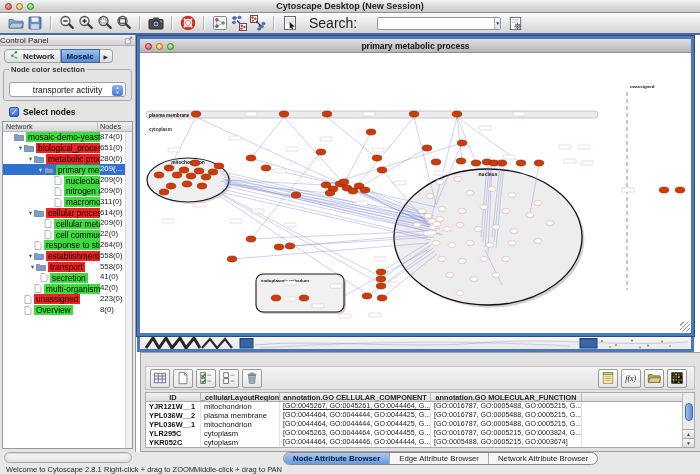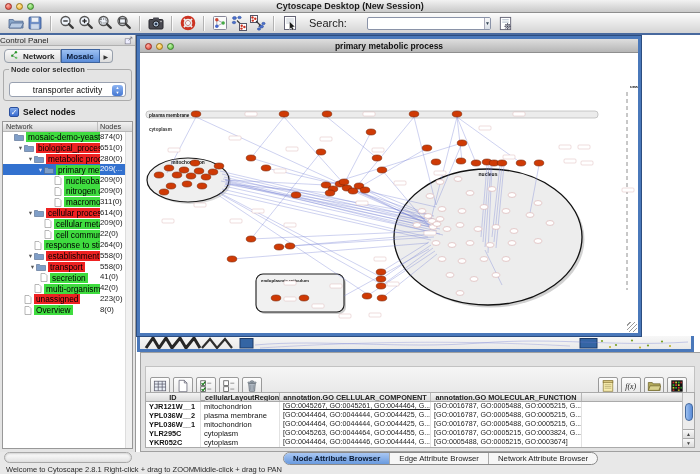--- a/index.html
+++ b/index.html
@@ -14,21 +14,21 @@
   .light.r{background:radial-gradient(circle at 35% 30%,#ffb3a8,#e0392c);border:1px solid #9c2a20;}
   .light.y{background:radial-gradient(circle at 35% 30%,#ffe9a8,#efb32f);border:1px solid #9a7512;}
   .light.g{background:radial-gradient(circle at 35% 30%,#c8f5b0,#52bf3c);border:1px solid #3a7d24;}
   .title-text{text-align:center;font-size:9px;font-weight:bold;color:#1a1a1a;line-height:13px;}
 
   
   .toolbar{position:absolute;top:13px;left:0;right:0;height:22px;background:linear-gradient(#fcfcfc,#d4d4d4);border-bottom:2px solid #48699e;display:flex;align-items:center;padding-left:6px;}
   .tbtn{width:19px;height:19px;display:flex;align-items:center;justify-content:center;border-radius:3px;}
   .tsep{width:1px;height:15px;background:#b2b2b2;margin:0 6px;box-shadow:1px 0 0 rgba(255,255,255,.8);}
   .search-wrap{display:flex;align-items:center;margin-left:10px;}
-  .search-label{font-size:11px;color:#222;margin-right:20px;}
+  .search-label{font-size:14px;color:#222;margin-right:20px;}
   .search-box{width:124px;height:13px;background:#fff;border:1px solid #8a93a8;border-radius:2px;display:flex;overflow:hidden;}
   .search-input{flex:1;border:none;outline:none;font-size:8px;padding:0 3px;background:transparent;font-family:"Liberation Sans",sans-serif;}
   .search-arrow{width:13px;border-left:1px solid #aab;display:flex;align-items:center;justify-content:center;font-size:5px;color:#345;background:linear-gradient(#f8f8f8,#d8dde6);}
 
   
   .mdi{position:absolute;left:136px;top:35px;right:0;height:417px;background:#ffffff;}
   .vsplit{position:absolute;left:135px;top:35px;width:1px;height:417px;background:#9a9a9a;}
 
   
   .cpanel{position:absolute;top:35px;left:0;width:136px;height:417px;background:#e4e4e4;border-right:1px solid #9a9a9a;}
@@ -57,36 +57,36 @@
   .tree-row.selected .tri{color:#dde;}
   .t-ic{flex:none;margin-right:2px;display:inline-flex;}
   .t-label{padding:0 2px;color:#000;flex:none;}
   .t-label.g{background:#3fdc3f;}
   .t-label.r{background:#ee2222;}
   .t-count{position:absolute;left:97px;top:0;height:10.8px;line-height:10.8px;font-size:7.8px;color:#222;background:#fff;width:37px;}
   .tree-row.selected .t-count{color:#fff;background:#3271cf;}
   .tree-scroll{position:absolute;right:0;top:10px;bottom:0;width:7px;background:#f1f1f1;border-left:1px solid #ddd;}
 
   
-  .netwin{position:absolute;left:137px;top:36px;width:504px;height:300px;border:3px solid #4a78ba;box-shadow:0 0 0 1px #2c4d80, inset 0 0 0 1px #93b0d8;background:#fff;}
+  .netwin{position:absolute;left:137px;top:36px;width:557px;height:300px;border:3px solid #4a78ba;box-shadow:0 0 0 1px #2c4d80, inset 0 0 0 1px #93b0d8;background:#fff;}
   .nw-title{height:14px;background:linear-gradient(#dedede,#b6b6b6);border-bottom:1px solid #8f8f8f;position:relative;display:flex;align-items:center;}
   .nw-lights{position:absolute;left:5px;top:3.5px;display:flex;gap:4px;}
   .nw-title-text{flex:1;text-align:center;font-size:8.5px;font-weight:bold;color:#111;}
   .nw-canvas{position:absolute;top:14px;left:0;right:0;bottom:0;background:#fff;overflow:hidden;}
   .grip{position:absolute;right:1px;bottom:1px;width:10px;height:10px;background:
     repeating-linear-gradient(135deg,transparent 0 2px,#9a9a9a 2px 3px);}
 
   
   .bstrip{position:absolute;left:137px;top:336px;width:557px;height:16px;background:linear-gradient(#f7f7f7,#e9e9e9);border-left:3px solid #4a78ba;border-right:3px solid #4a78ba;border-bottom:3px solid #4a78ba;overflow:hidden;}
 
   
   .dpanel{position:absolute;left:140px;top:352px;width:560px;height:100px;background:#e2e2e2;border:1px solid #a0a0a0;border-right:none;}
   .dp-header{height:11px;background:linear-gradient(#f0f0f0,#d2d2d2);border-bottom:1px solid #b0b0b0;font-size:8px;color:#222;padding-left:6px;line-height:11px;position:relative;}
   .dp-float{position:absolute;right:3px;top:1px;}
-  .dp-toolbar{position:absolute;top:13px;left:4px;right:5px;height:40px;background:linear-gradient(#f5f5f5,#e2e2e2);border:1px solid #c2c2c2;display:flex;align-items:center;padding:0 4px;}
+  .dp-toolbar{position:absolute;top:13px;left:4px;right:5px;height:24px;background:linear-gradient(#f5f5f5,#e2e2e2);border:1px solid #c2c2c2;display:flex;align-items:center;padding:0 4px;}
   .dp-btn{width:20px;height:19px;background:linear-gradient(#fdfdfd,#e6e6e6);border:1px solid #9a9a9a;border-radius:2px;display:flex;align-items:center;justify-content:center;margin-right:3px;}
   .dp-spacer{flex:1;}
   .dp-table{position:absolute;top:39px;left:4px;right:5px;bottom:3px;background:#fff;border:1px solid #aaa;overflow:hidden;}
   .dt-head{display:flex;height:9px;background:linear-gradient(#f4f4f4,#dadada);border-bottom:1px solid #aaa;font-size:7.3px;font-weight:bold;color:#222;}
   .dt-hcell{border-right:1px solid #b8b8b8;text-align:center;line-height:9px;overflow:hidden;white-space:nowrap;flex:none;}
   .dt-row{display:flex;height:9px;font-size:7.6px;color:#111;}
   .dt-cell{border-right:1px solid #e2e2e2;line-height:9px;padding-left:3px;overflow:hidden;white-space:nowrap;flex:none;}
   .dt-cell.id{font-weight:bold;font-size:7.4px;}
   .dt-cell.go{font-size:7.1px;color:#222;}
   .dt-scroll{position:absolute;right:0;top:0;bottom:0;width:12px;background:#ececec;border-left:1px solid #bbb;}

